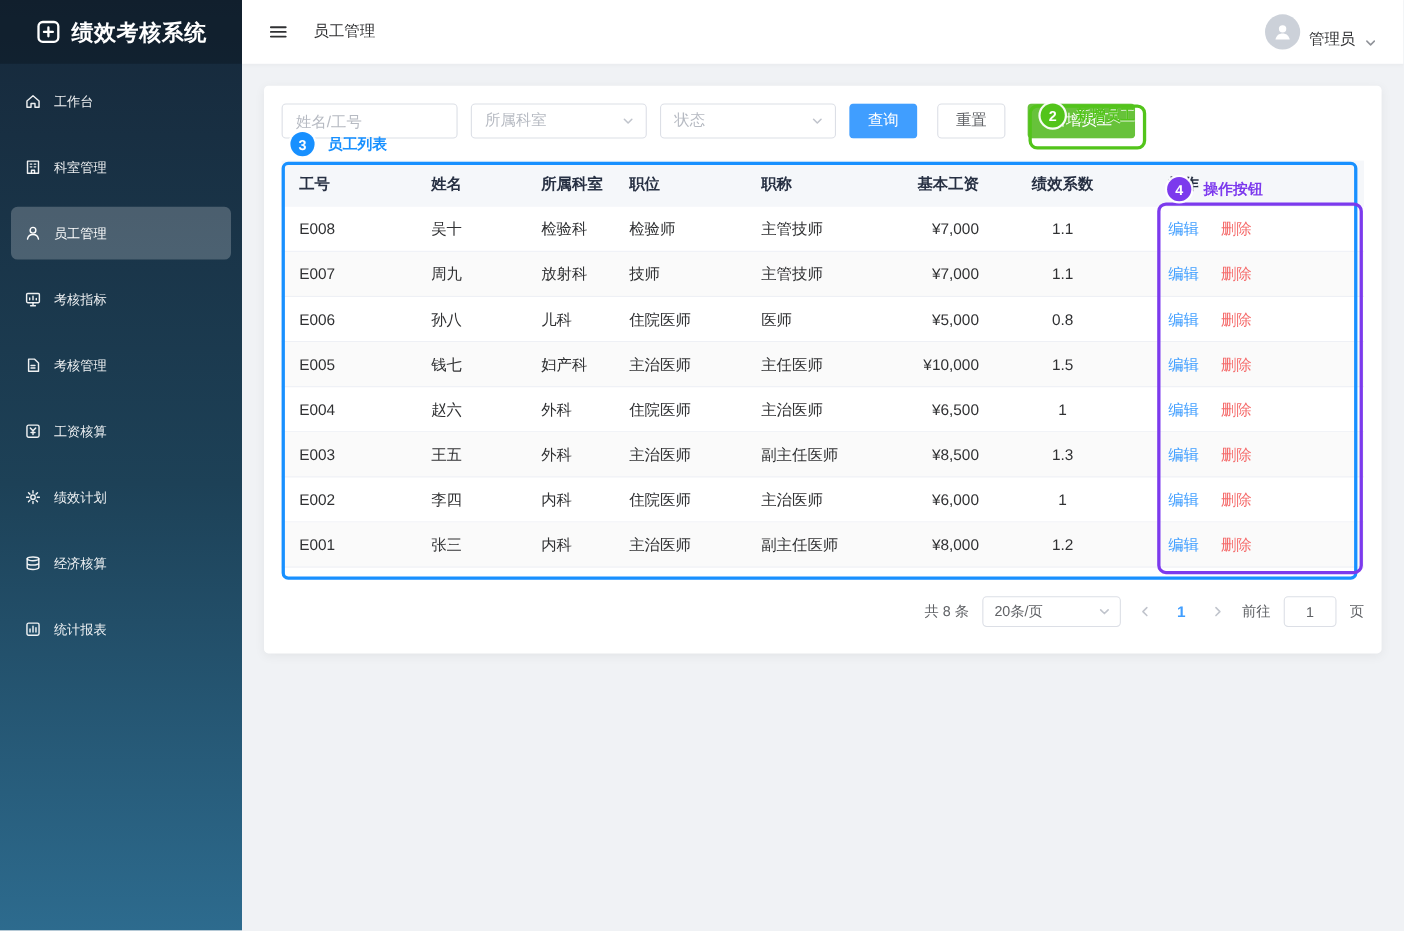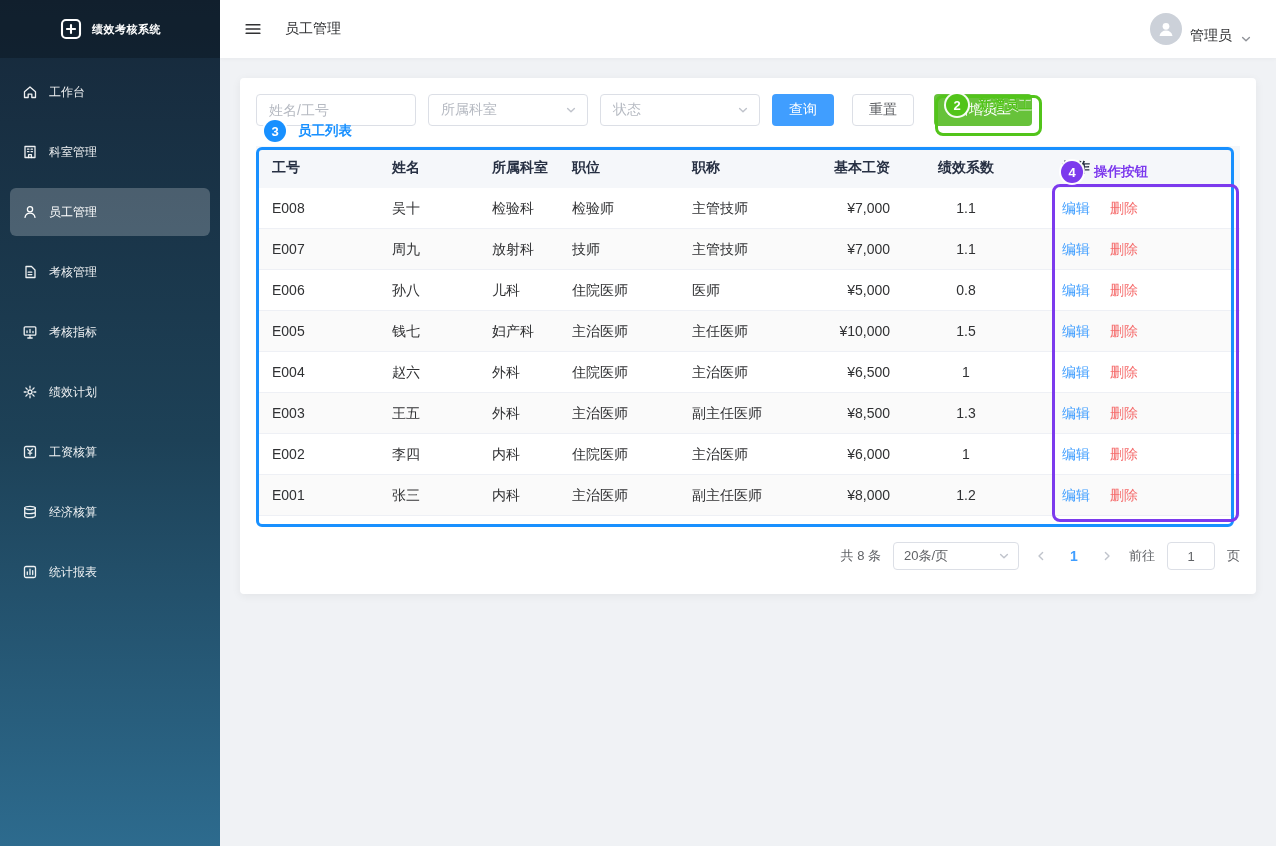--- a/index.html
+++ b/index.html
@@ -6,21 +6,21 @@
   html,body { width:1276px; height:846px; }
   body { font-family:"Liberation Sans","DejaVu Sans",sans-serif; font-size:14px; color:#303133; background:#f0f2f5; overflow:hidden; }
   .page { position:relative; width:1276px; height:846px; }
 
   
   .sidebar { position:absolute; left:0; top:0; width:220px; height:846px;
     background:linear-gradient(180deg,#16283a 0%,#1d4157 52%,#2d6b8e 100%); z-index:2; }
   .logo { height:58px; display:flex; align-items:center; justify-content:center; gap:9px;
     background:rgba(0,0,0,0.22); color:#fff; }
   .logo-icon { display:flex; width:24px; height:24px; }
-  .logo-text { font-size:11px; font-weight:bold; letter-spacing:0.5px; }
+  .logo-text { font-size:20px; font-weight:bold; letter-spacing:0.5px; }
   .menu { padding:10px 10px 0; }
   .menu-item { display:flex; align-items:center; gap:11px; height:48px; margin-bottom:12px;
     padding:0 12px; border-radius:6px; color:rgba(255,255,255,0.93); cursor:pointer; }
   .menu-item.active { background:rgba(255,255,255,0.22); color:#fff; }
   .mi-icon { display:flex; width:16px; height:16px; }
   .mi-label { font-size:12px; white-space:nowrap; }
 
   
   .topbar { position:absolute; left:220px; top:0; right:0; height:58px; background:#fff;
     display:flex; align-items:center; padding:0 24px; box-shadow:0 1px 4px rgba(0,0,0,0.04); z-index:1; }
@@ -125,52 +125,52 @@
             <svg viewBox="0 0 16 16" width="16" height="16" fill="none" stroke="currentColor" stroke-width="1.3" stroke-linecap="round" stroke-linejoin="round">
               <circle cx="8" cy="5.3" r="2.6"></circle>
               <path d="M3 13.4c.5-2.8 2.4-4.3 5-4.3s4.5 1.5 5 4.3"></path>
             </svg>
           </span>
     <span class="mi-label">员工管理</span>
   </div>
         <div class="menu-item">
     <span class="mi-icon">
             <svg viewBox="0 0 16 16" width="16" height="16" fill="none" stroke="currentColor" stroke-width="1.3" stroke-linecap="round" stroke-linejoin="round">
+              <rect x="2.2" y="2.8" width="11.6" height="8.4" rx="1"></rect>
+              <path d="M5.8 14h4.4M8 11.2V14M5 8.6V6.9M8 8.6V5.4M11 8.6V7.4"></path>
+            </svg>
+          </span>
+    <span class="mi-label">考核指标</span>
+  </div>
+        <div class="menu-item">
+    <span class="mi-icon">
+            <svg viewBox="0 0 16 16" width="16" height="16" fill="none" stroke="currentColor" stroke-width="1.3" stroke-linecap="round" stroke-linejoin="round">
               <path d="M4 2.5h5.5L13 6v7.5H4z"></path>
               <path d="M6.2 8.2h3.6M6.2 10.6h3.6"></path>
             </svg>
           </span>
     <span class="mi-label">考核管理</span>
   </div>
         <div class="menu-item">
     <span class="mi-icon">
             <svg viewBox="0 0 16 16" width="16" height="16" fill="none" stroke="currentColor" stroke-width="1.3" stroke-linecap="round" stroke-linejoin="round">
-              <rect x="2.2" y="2.8" width="11.6" height="8.4" rx="1"></rect>
-              <path d="M5.8 14h4.4M8 11.2V14M5 8.6V6.9M8 8.6V5.4M11 8.6V7.4"></path>
-            </svg>
-          </span>
-    <span class="mi-label">考核指标</span>
+              <rect x="2.5" y="2.5" width="11" height="11" rx="1.5"></rect>
+              <path d="M5.6 5.2 8 7.6l2.4-2.4M8 7.6v3.4M6.2 9.1h3.6"></path>
+            </svg>
+          </span>
+    <span class="mi-label">工资核算</span>
   </div>
         <div class="menu-item">
     <span class="mi-icon">
             <svg viewBox="0 0 16 16" width="16" height="16" fill="none" stroke="currentColor" stroke-width="1.3" stroke-linecap="round" stroke-linejoin="round">
               <circle cx="8" cy="8" r="2"></circle>
               <path d="M8 2.2v1.9M8 11.9v1.9M2.2 8h1.9M11.9 8h1.9M3.9 3.9l1.3 1.3M10.8 10.8l1.3 1.3M12.1 3.9l-1.3 1.3M5.2 10.8l-1.3 1.3"></path>
             </svg>
           </span>
     <span class="mi-label">绩效计划</span>
-  </div>
-        <div class="menu-item">
-    <span class="mi-icon">
-            <svg viewBox="0 0 16 16" width="16" height="16" fill="none" stroke="currentColor" stroke-width="1.3" stroke-linecap="round" stroke-linejoin="round">
-              <rect x="2.5" y="2.5" width="11" height="11" rx="1.5"></rect>
-              <path d="M5.6 5.2 8 7.6l2.4-2.4M8 7.6v3.4M6.2 9.1h3.6"></path>
-            </svg>
-          </span>
-    <span class="mi-label">工资核算</span>
   </div>
         <div class="menu-item">
     <span class="mi-icon">
             <svg viewBox="0 0 16 16" width="16" height="16" fill="none" stroke="currentColor" stroke-width="1.3" stroke-linecap="round" stroke-linejoin="round">
               <ellipse cx="8" cy="4" rx="5.3" ry="1.7"></ellipse>
               <path d="M2.7 4v8c0 .9 2.4 1.7 5.3 1.7s5.3-.8 5.3-1.7V4M2.7 8c0 .9 2.4 1.7 5.3 1.7S13.3 8.9 13.3 8"></path>
             </svg>
           </span>
     <span class="mi-label">经济核算</span>
   </div>

